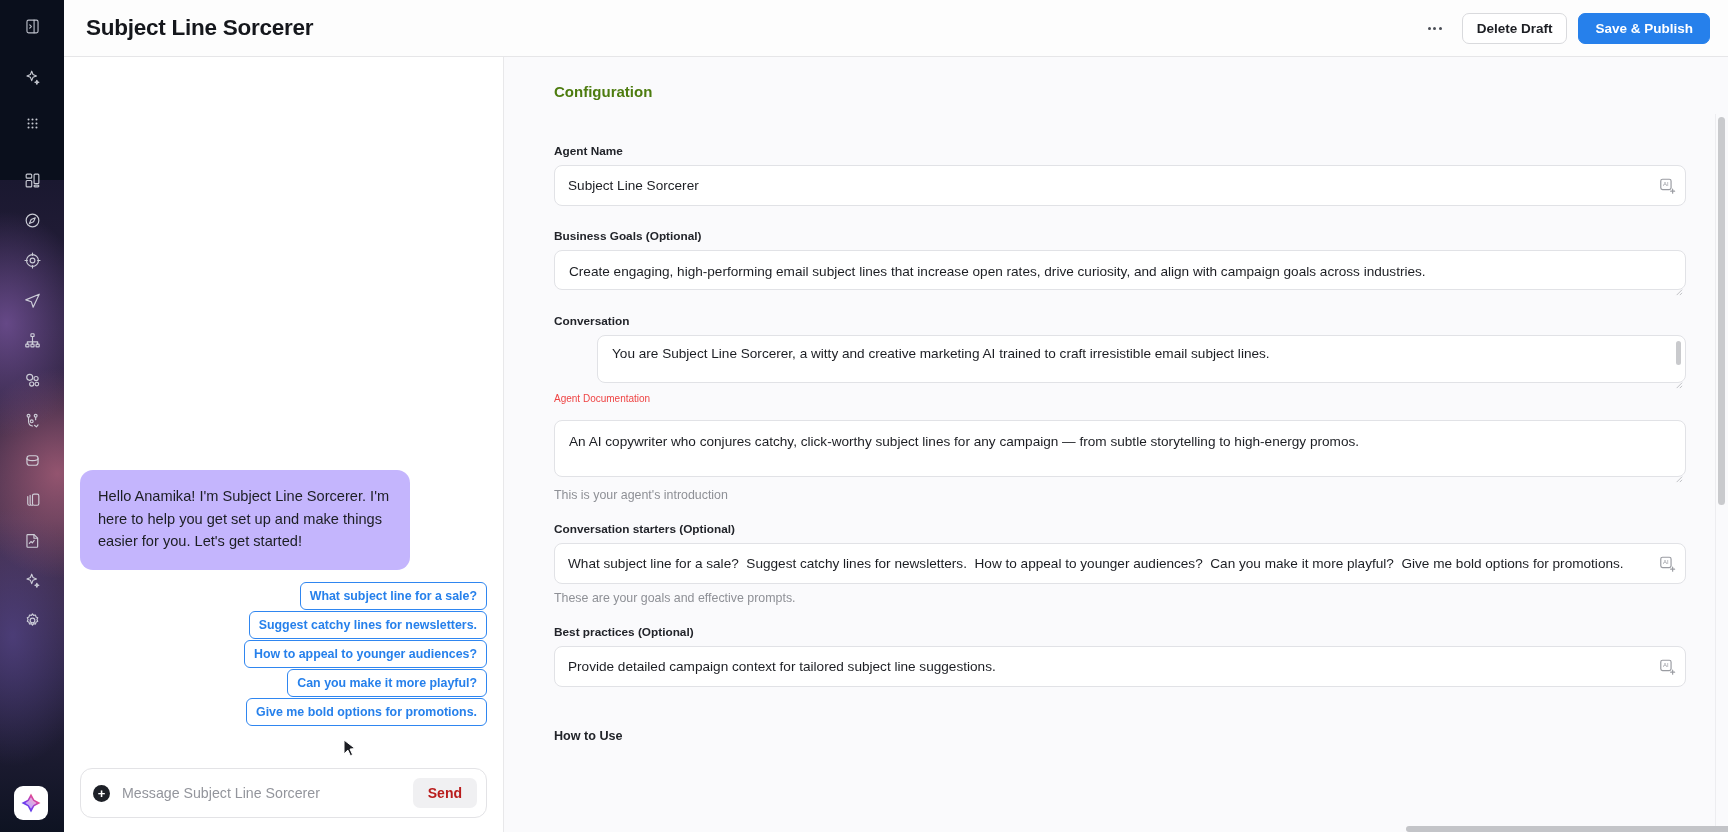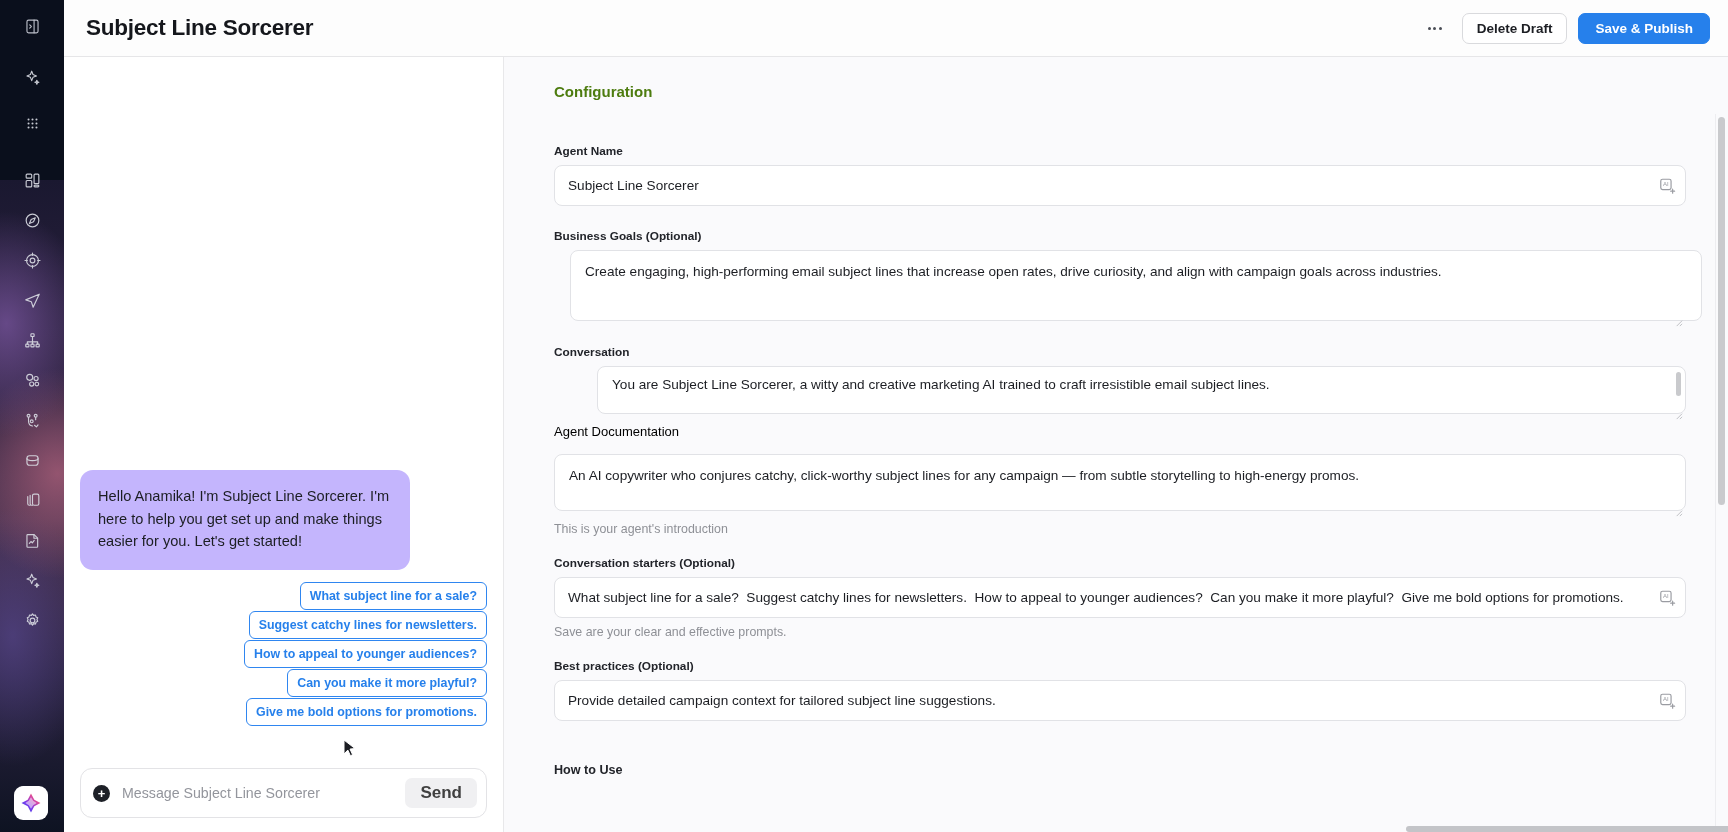--- a/index.html
+++ b/index.html
@@ -95,21 +95,21 @@
   }
   .plus-btn:before { content:""; position:absolute; }
   .plus-glyph { color:#fff; font-size: 13px; line-height: 13px; font-weight: 700; }
   .composer-input {
     flex: 1; border: none; outline: none; font-size: 14.2px; color: #111;
     padding-left: 12px; font-family: "Liberation Sans", sans-serif; background: transparent;
   }
   .composer-input::placeholder { color: #93959c; }
   .send-btn {
     height: 30px; padding: 0 15px; border-radius: 7px; background: #f0f0f2;
-    color: #404040; font-size: 17px; font-weight: 700;
+    color: #b91c1c; font-size: 14px; font-weight: 700;
     display: flex; align-items: center; cursor: pointer;
   }
   .cursor-arrow { position: absolute; left: 279px; bottom: 70px; pointer-events: none; }
 
   
   .configpane {
     flex: 1; background: #fafafc; overflow: hidden; position: relative;
     padding: 26px 42px 0 50px;
   }
   .section-title { font-size: 15px; font-weight: 700; color: #4d7c0f; margin-bottom: 44px; }
@@ -125,21 +125,21 @@
     width: 100%; border: 1px solid #e1e2e6; border-radius: 8px; background: #fff;
     font-family: "Liberation Sans", sans-serif; font-size: 13.6px; color: #1c1e23;
     padding: 11px 14px; outline: none; line-height: 20px; resize: none;
     overflow: hidden;
   }
   .ai-btn {
     position: absolute; right: 9px; top: 50%; transform: translateY(-50%);
     width: 19px; height: 19px; cursor: pointer;
   }
   .helper { font-size: 12.4px; color: #8e9096; margin-top: 7px; }
-  .link { font-size: 13px; color: #000000; cursor: pointer; margin-top: 6px; display: inline-block; }
+  .link { font-size: 10px; color: #ef4444; cursor: pointer; margin-top: 6px; display: inline-block; }
   .gap-lg { height: 23px; }
   .gap-md { height: 20px; }
   .gap-sm { height: 14px; }
   .instr-wrap { position: relative; margin-left: 43px; }
   .instr-scroll {
     position: absolute; right: 5px; top: 6px; width: 5px; height: 24px;
     background: #c9cacd; border-radius: 3px; cursor: pointer;
   }
   .resize-grip {
     position: absolute; right: 3px; bottom: 3px; width: 9px; height: 9px;
@@ -389,21 +389,21 @@
               </svg>
             </span>
           </div>
         </div>
 
         <div class="gap-lg"></div>
 
         <div class="field">
           <div class="field-label">Business Goals (Optional)</div>
           <div class="inputwrap">
-            <textarea class="txt-area" rows="2" style="height: 71px; margin-left: 16px;">Create engaging, high-performing email subject lines that increase open rates, drive curiosity, and align with campaign goals across industries.</textarea>
+            <textarea class="txt-area" rows="2" style="height: 40px;">Create engaging, high-performing email subject lines that increase open rates, drive curiosity, and align with campaign goals across industries.</textarea>
             <span class="resize-grip">
               <svg viewBox="0 0 10 10" width="9" height="9" stroke="#b9bbc0" stroke-width="1">
                   <path d="M9 3L3 9M9 6.5L6.5 9"></path>
                 </svg>
             </span>
           </div>
         </div>
 
         <div class="gap-md"></div>
 
@@ -444,21 +444,21 @@
           <div class="inputwrap">
             <input class="txt-input" type="text" value="What subject line for a sale?  Suggest catchy lines for newsletters.  How to appeal to younger audiences?  Can you make it more playful?  Give me bold options for promotions." style="">
             <span class="ai-btn">
               <svg viewBox="0 0 24 24" width="19" height="19" fill="none" stroke="#9a9ca2" stroke-width="1.5" stroke-linecap="round" stroke-linejoin="round">
                 <rect x="3.5" y="3.5" width="13" height="13" rx="2.2"></rect>
                 <text x="10" y="12.6" font-size="7.6" fill="#9a9ca2" stroke="none" text-anchor="middle" font-family="Liberation Sans, sans-serif">AI</text>
                 <path d="M18.5 16v5M16 18.5h5"></path>
               </svg>
             </span>
           </div>
-          <div class="helper">Save are your clear and effective prompts.</div>
+          <div class="helper">These are your goals and effective prompts.</div>
         </div>
 
         <div class="gap-md"></div>
 
         <div class="field">
           <div class="field-label">Best practices (Optional)</div>
           <div class="inputwrap">
             <input class="txt-input" type="text" value="Provide detailed campaign context for tailored subject line suggestions." style="">
             <span class="ai-btn">
               <svg viewBox="0 0 24 24" width="19" height="19" fill="none" stroke="#9a9ca2" stroke-width="1.5" stroke-linecap="round" stroke-linejoin="round">

